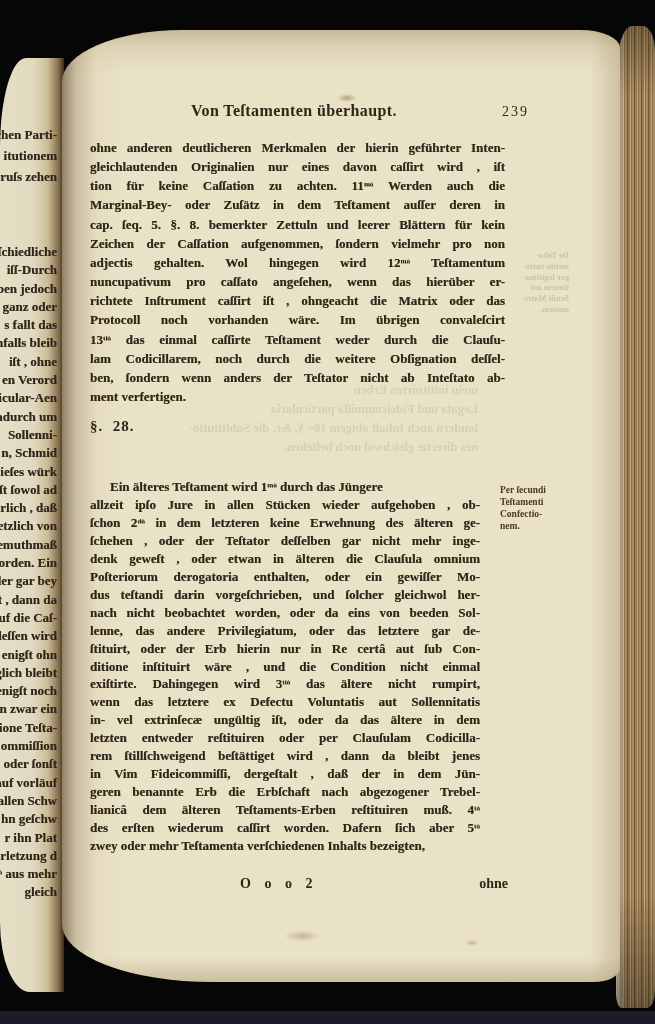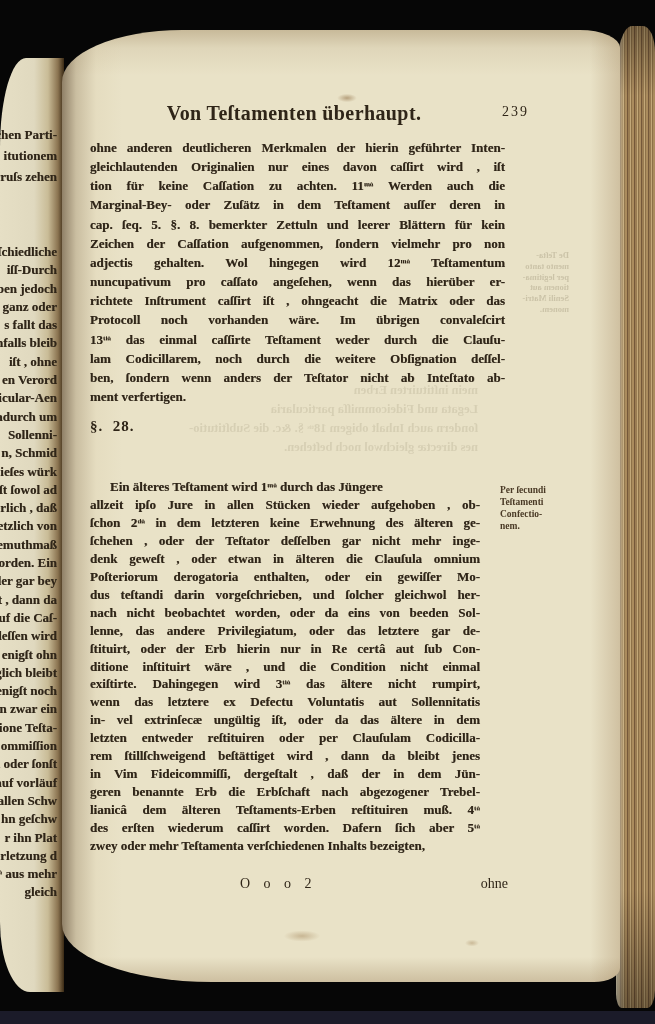--- a/index.html
+++ b/index.html
@@ -30,36 +30,36 @@
       radial-gradient(ellipse 10px 5px at 410px 913px,rgba(130,90,40,.3),transparent 70%),
       linear-gradient(90deg,rgba(70,48,25,.55) 0,rgba(120,95,60,.28) 14px,rgba(200,180,140,.12) 34px,rgba(0,0,0,0) 60px),
       linear-gradient(180deg,rgba(150,125,85,.4) 0,rgba(150,125,85,.12) 18px,rgba(0,0,0,0) 45px),
       linear-gradient(270deg,rgba(160,130,90,.35) 0,rgba(0,0,0,0) 30px),
       linear-gradient(0deg,rgba(140,110,70,.3) 0,rgba(0,0,0,0) 25px),
       var(--page,#e9e2c7);
     border-radius:120px 40px 26px 150px / 52px 18px 14px 58px;
     color:var(--ink,#2f2518);}
   .header{position:absolute;top:72px;left:28px;width:475px;height:22px;}
   .running-title{position:absolute;left:0;top:0;width:408px;text-align:center;
-    font-weight:bold;font-size:20px;letter-spacing:.4px;}
+    font-weight:bold;font-size:16px;letter-spacing:.4px;}
   .page-number{position:absolute;left:412px;top:2px;font-weight:normal;font-size:14px;letter-spacing:2px;}
   .para{position:absolute;left:28px;font-size:13px;font-weight:bold;
     text-shadow:0.3px 0.3px 0.3px rgba(47,37,24,.5);}
   .para .tline{text-align:justify;text-align-last:justify;}
   .para .tline:last-child{text-align-last:left;}
   .para1{top:108px;width:415px;line-height:19.15px;}
   .para2{top:448px;width:390px;line-height:17.95px;}
   .para2 .tline:first-child{text-indent:20px;text-align-last:left;}
   .section-heading{position:absolute;top:388px;left:28px;width:344px;text-align:left;
     font-weight:bold;font-size:15px;letter-spacing:1px;}
   sup{font-size:.55em;vertical-align:.5em;line-height:0;}
   .margin-note{position:absolute;left:438px;top:454px;width:72px;
     font-size:9.5px;line-height:12px;font-weight:600;color:var(--margin_ink,#4a3a26);}
   .sig-row{position:absolute;top:846px;left:28px;width:418px;height:20px;
-    font-weight:normal;font-size:14px;}
+    font-weight:bold;font-size:14px;}
   .signature{position:absolute;left:150px;letter-spacing:5px;}
   .catchword{position:absolute;right:0;}
   
   .bleed{position:absolute;transform:scaleX(-1);color:#8f8569;font-weight:600;}
   .bleed-mid{left:38px;top:351px;width:378px;font-size:12.5px;line-height:19px;opacity:.2;}
   .bleed-note{left:443px;top:220px;width:64px;font-size:8.5px;line-height:10.8px;opacity:.33;}
 </style>
 </head>
 <body>
 

